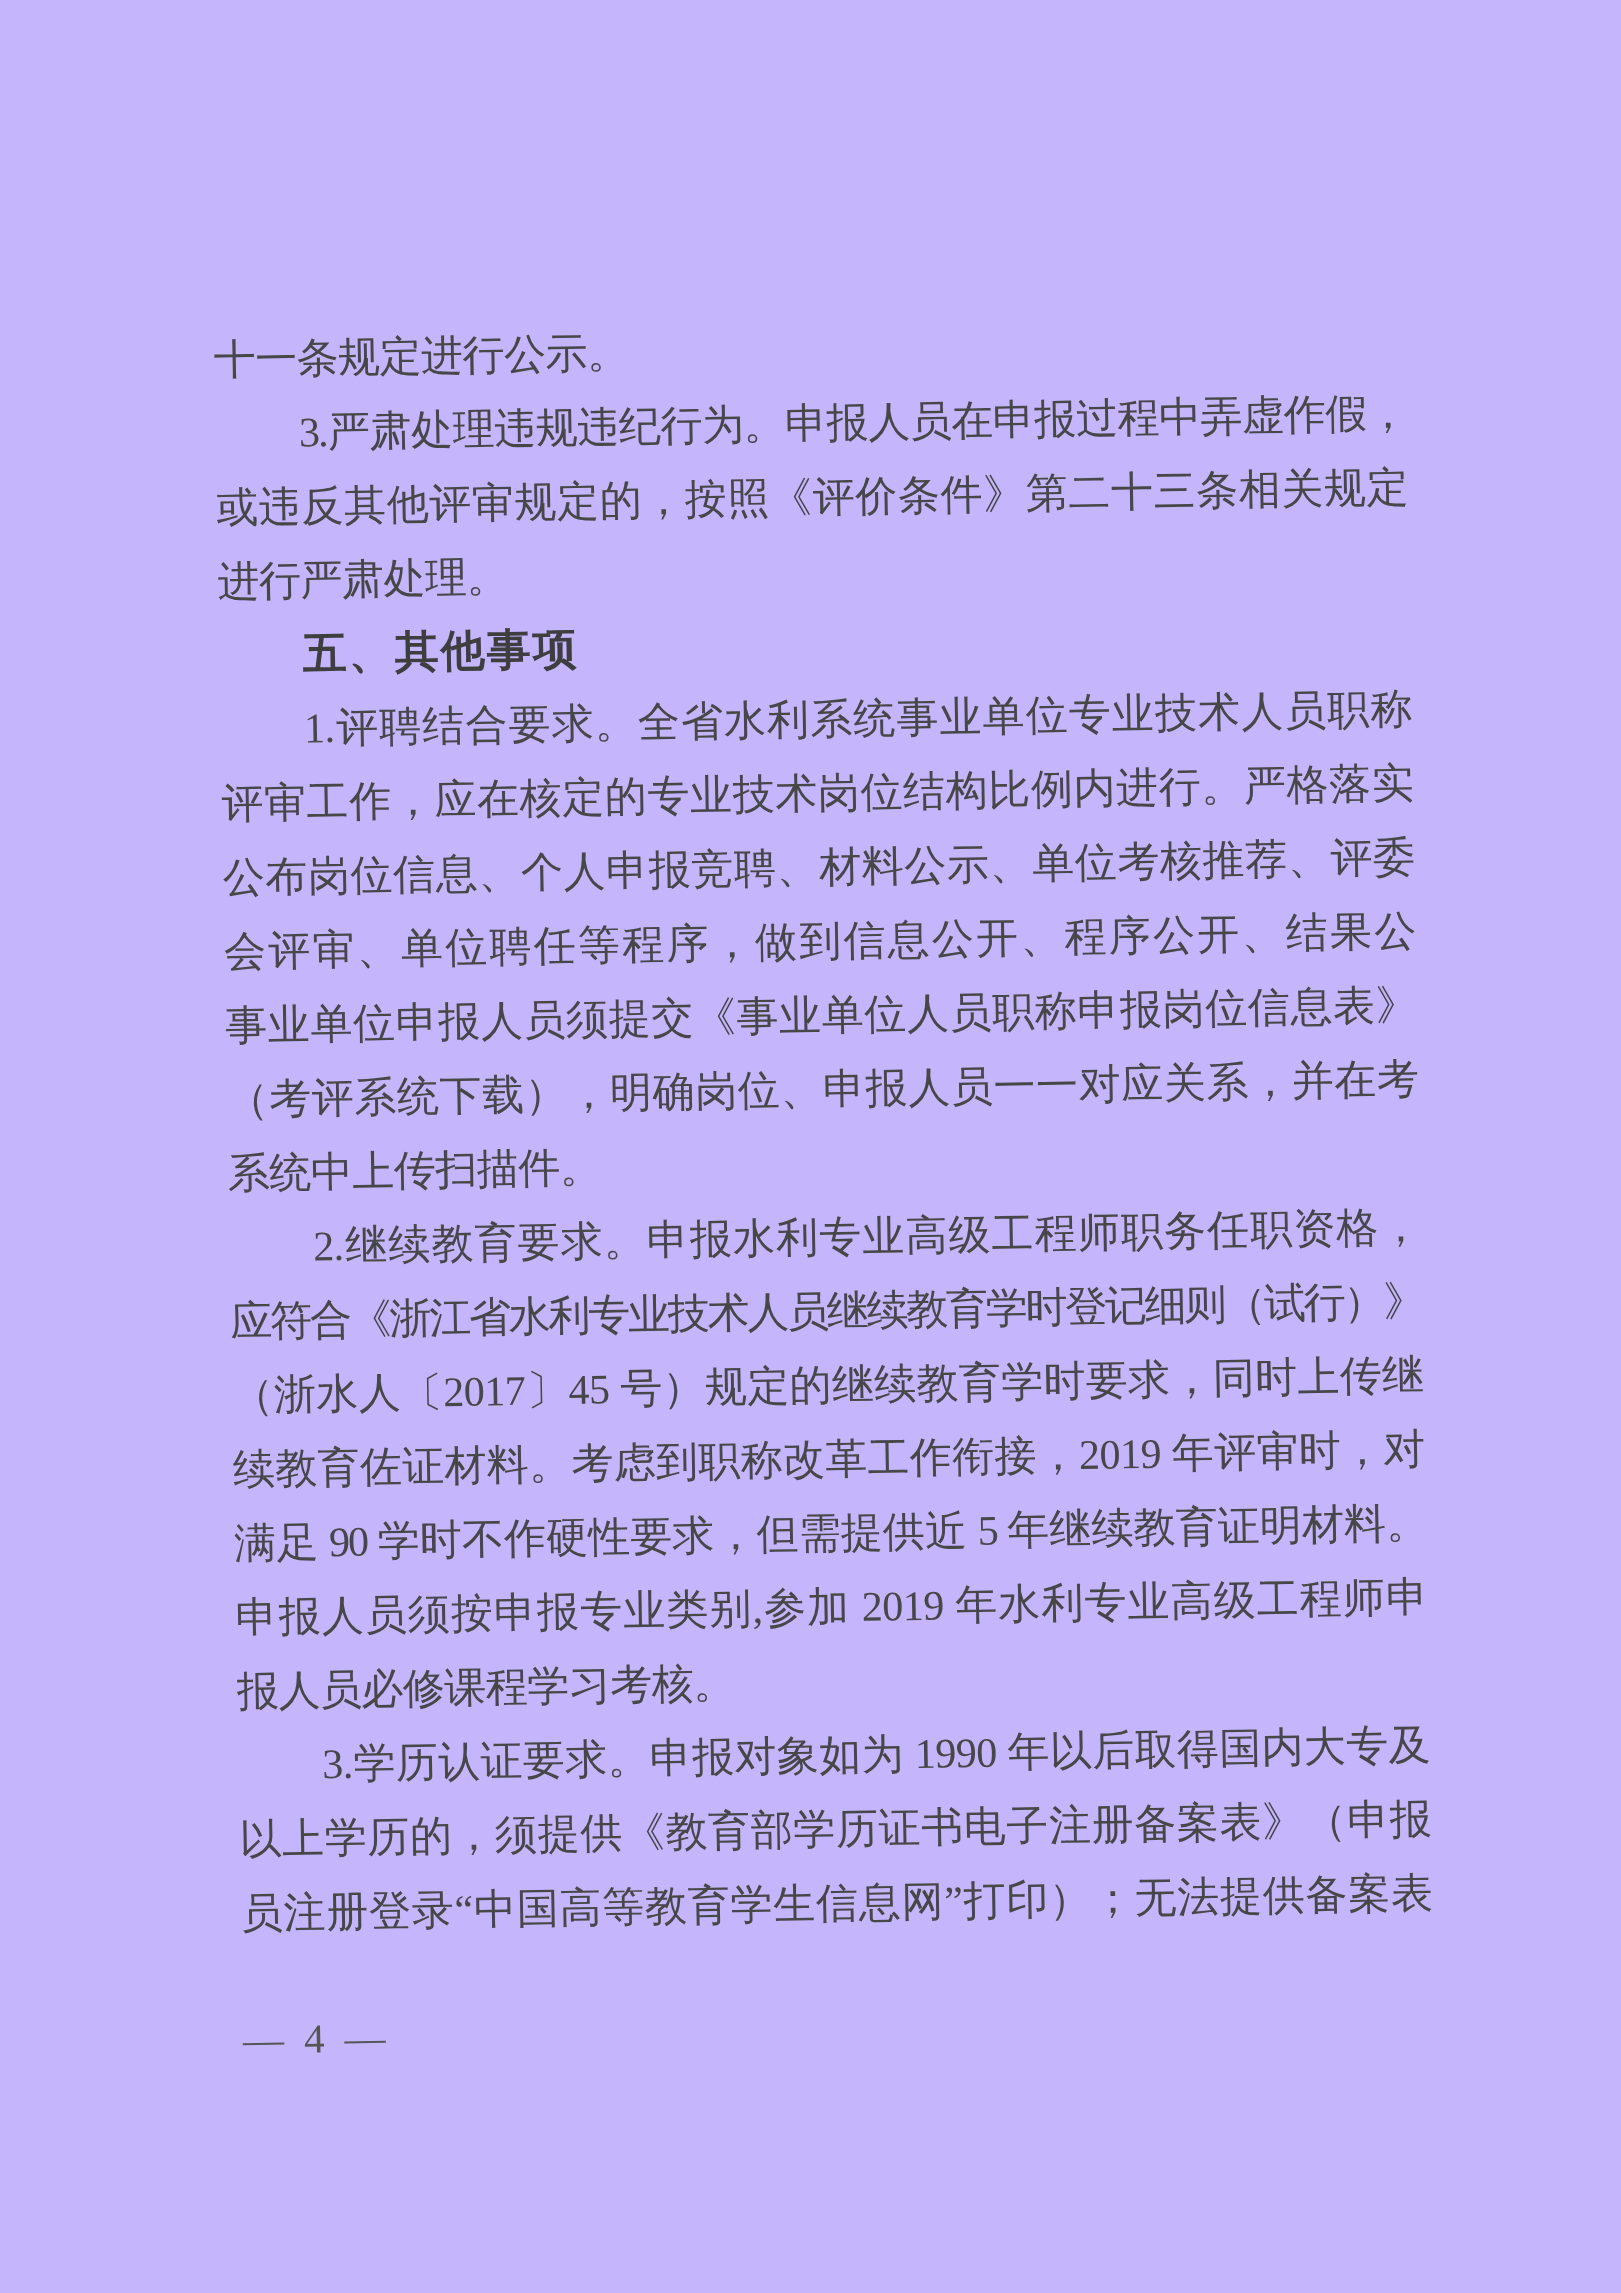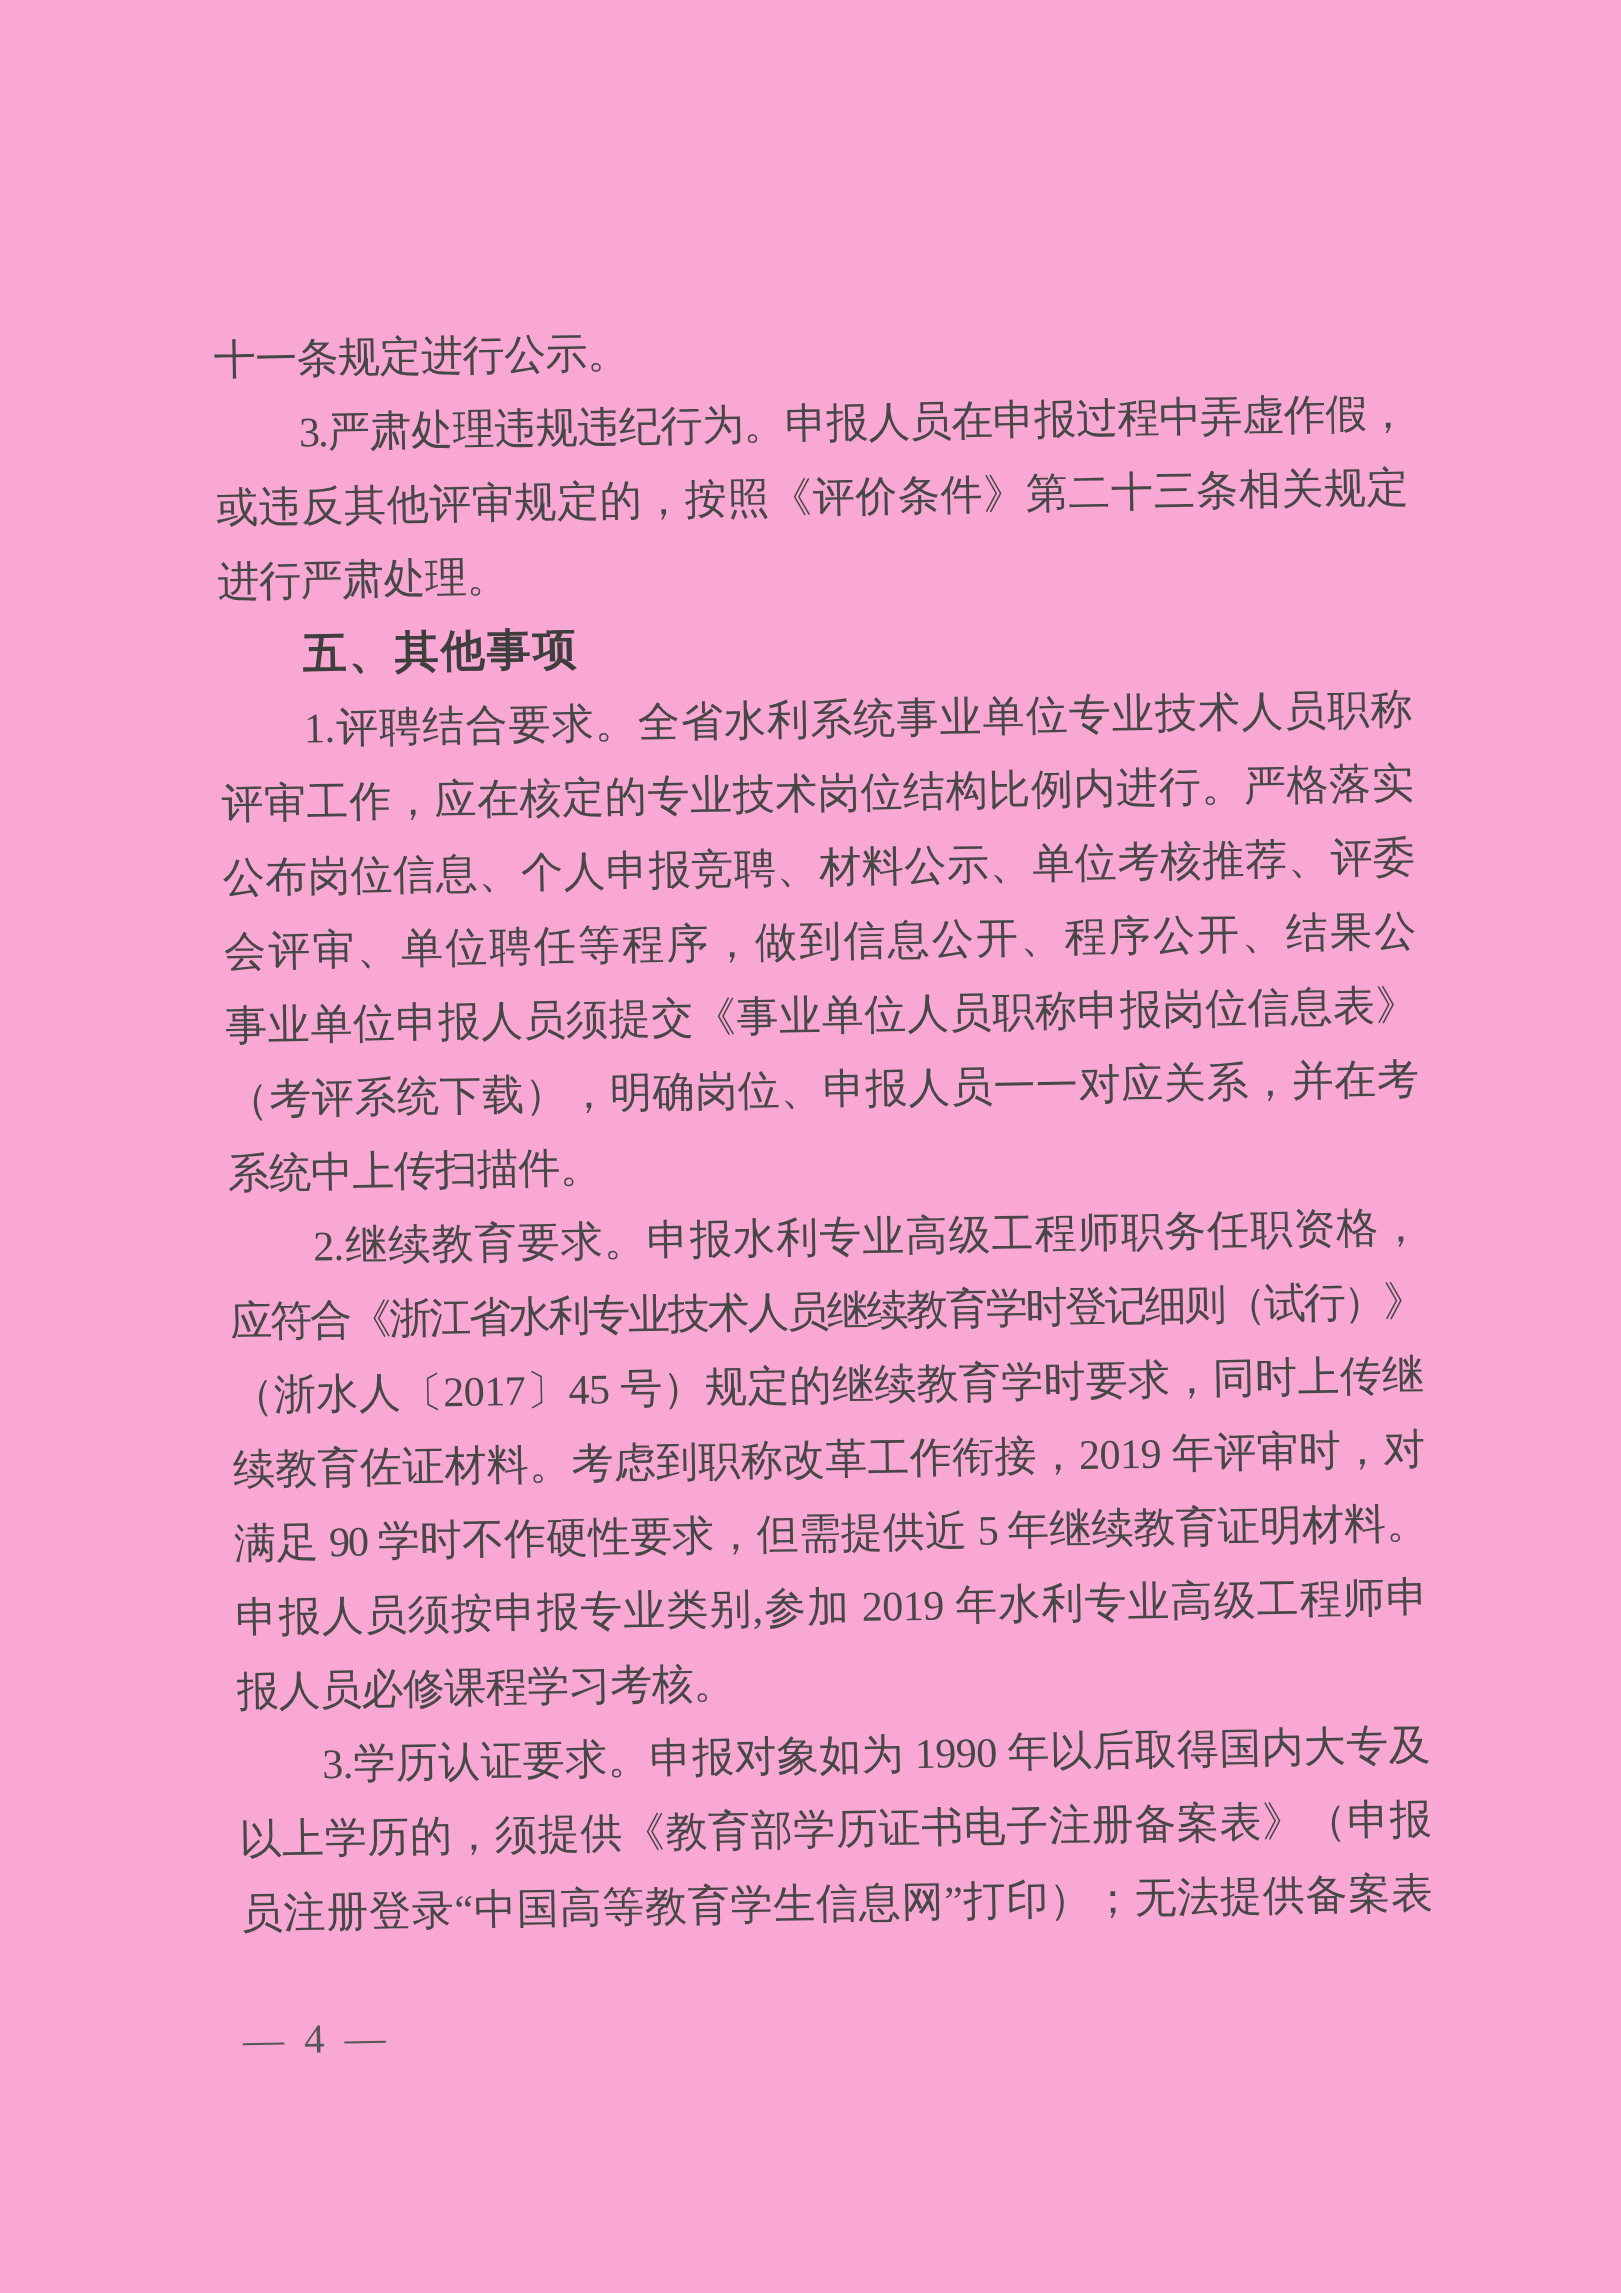--- a/index.html
+++ b/index.html
@@ -9,21 +9,21 @@
     height: 2294px;
     background: #ffffff;
     overflow: hidden;
     font-family: "Liberation Serif", "DejaVu Serif", serif;
   }
   .page {
     position: absolute;
     left: 0; top: 0;
     width: 1621px;
     height: 2294px;
-    background: #f9a8d4;
+    background: #c4b5fd;
   }
   
   .textblock {
     position: absolute;
     left: 213px;
     top: 323px;
     width: 1192px;
     transform: rotate(-1deg);
     transform-origin: 0 0;
     color: #474747;

